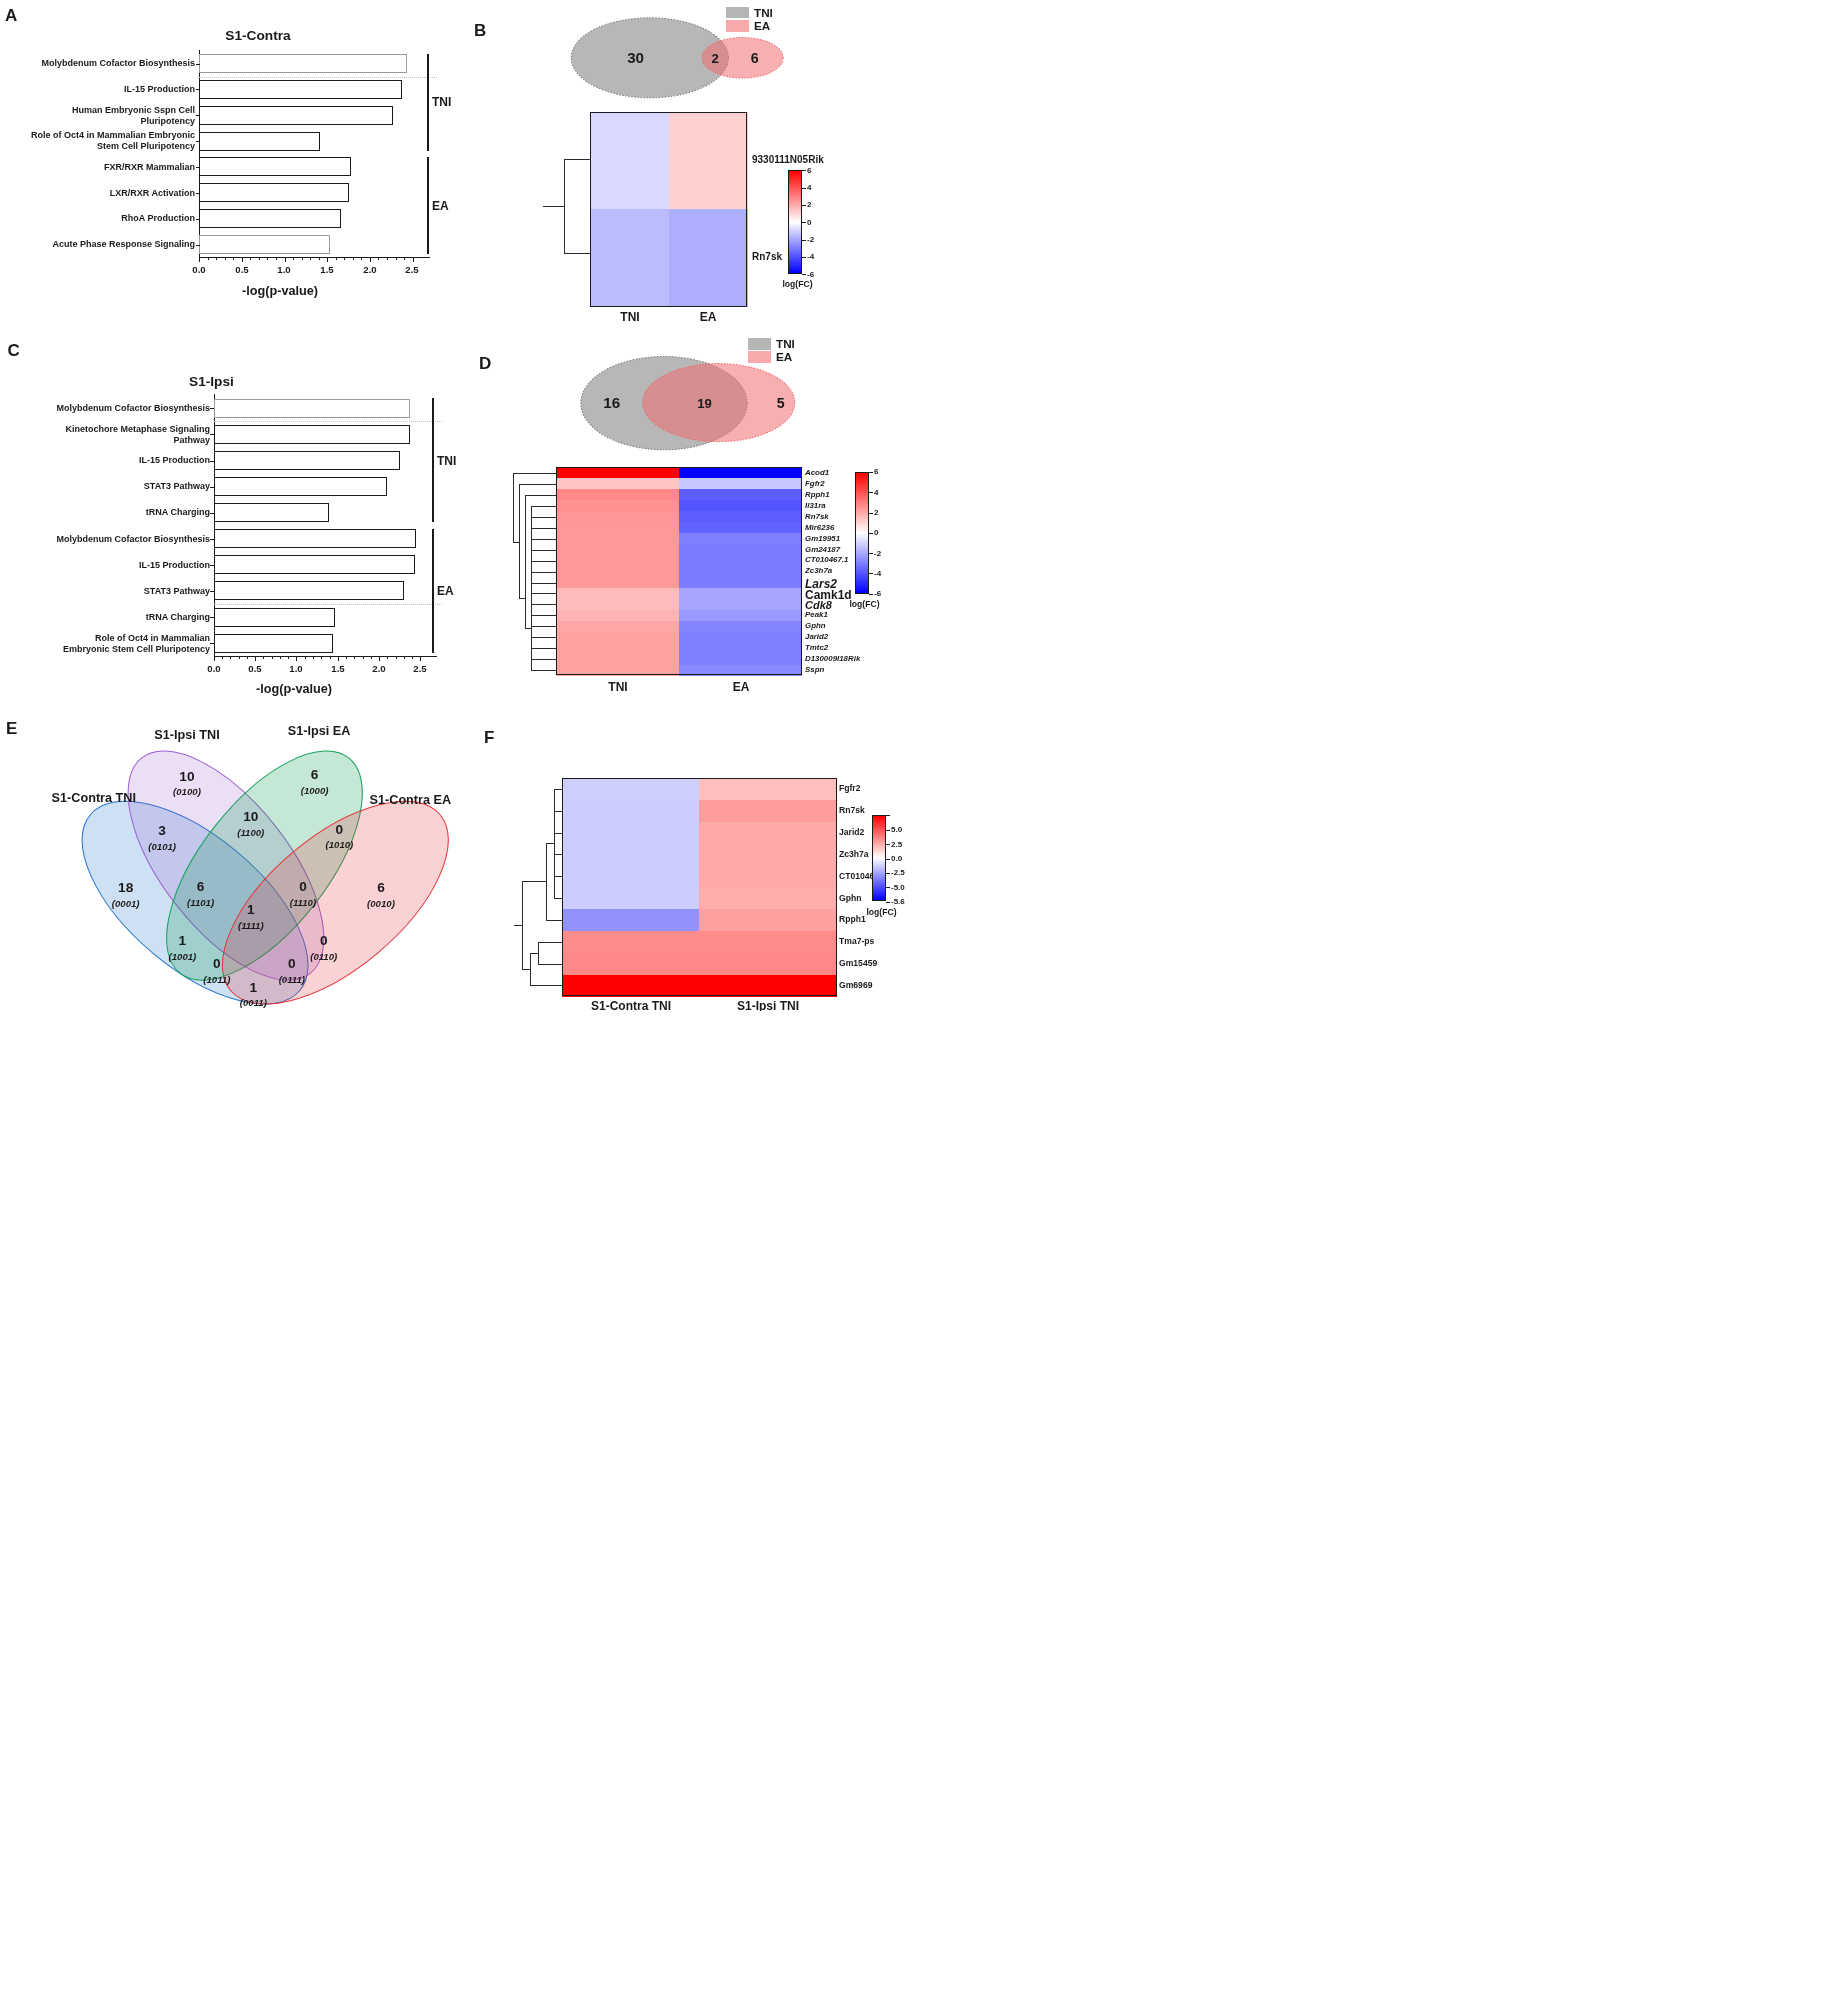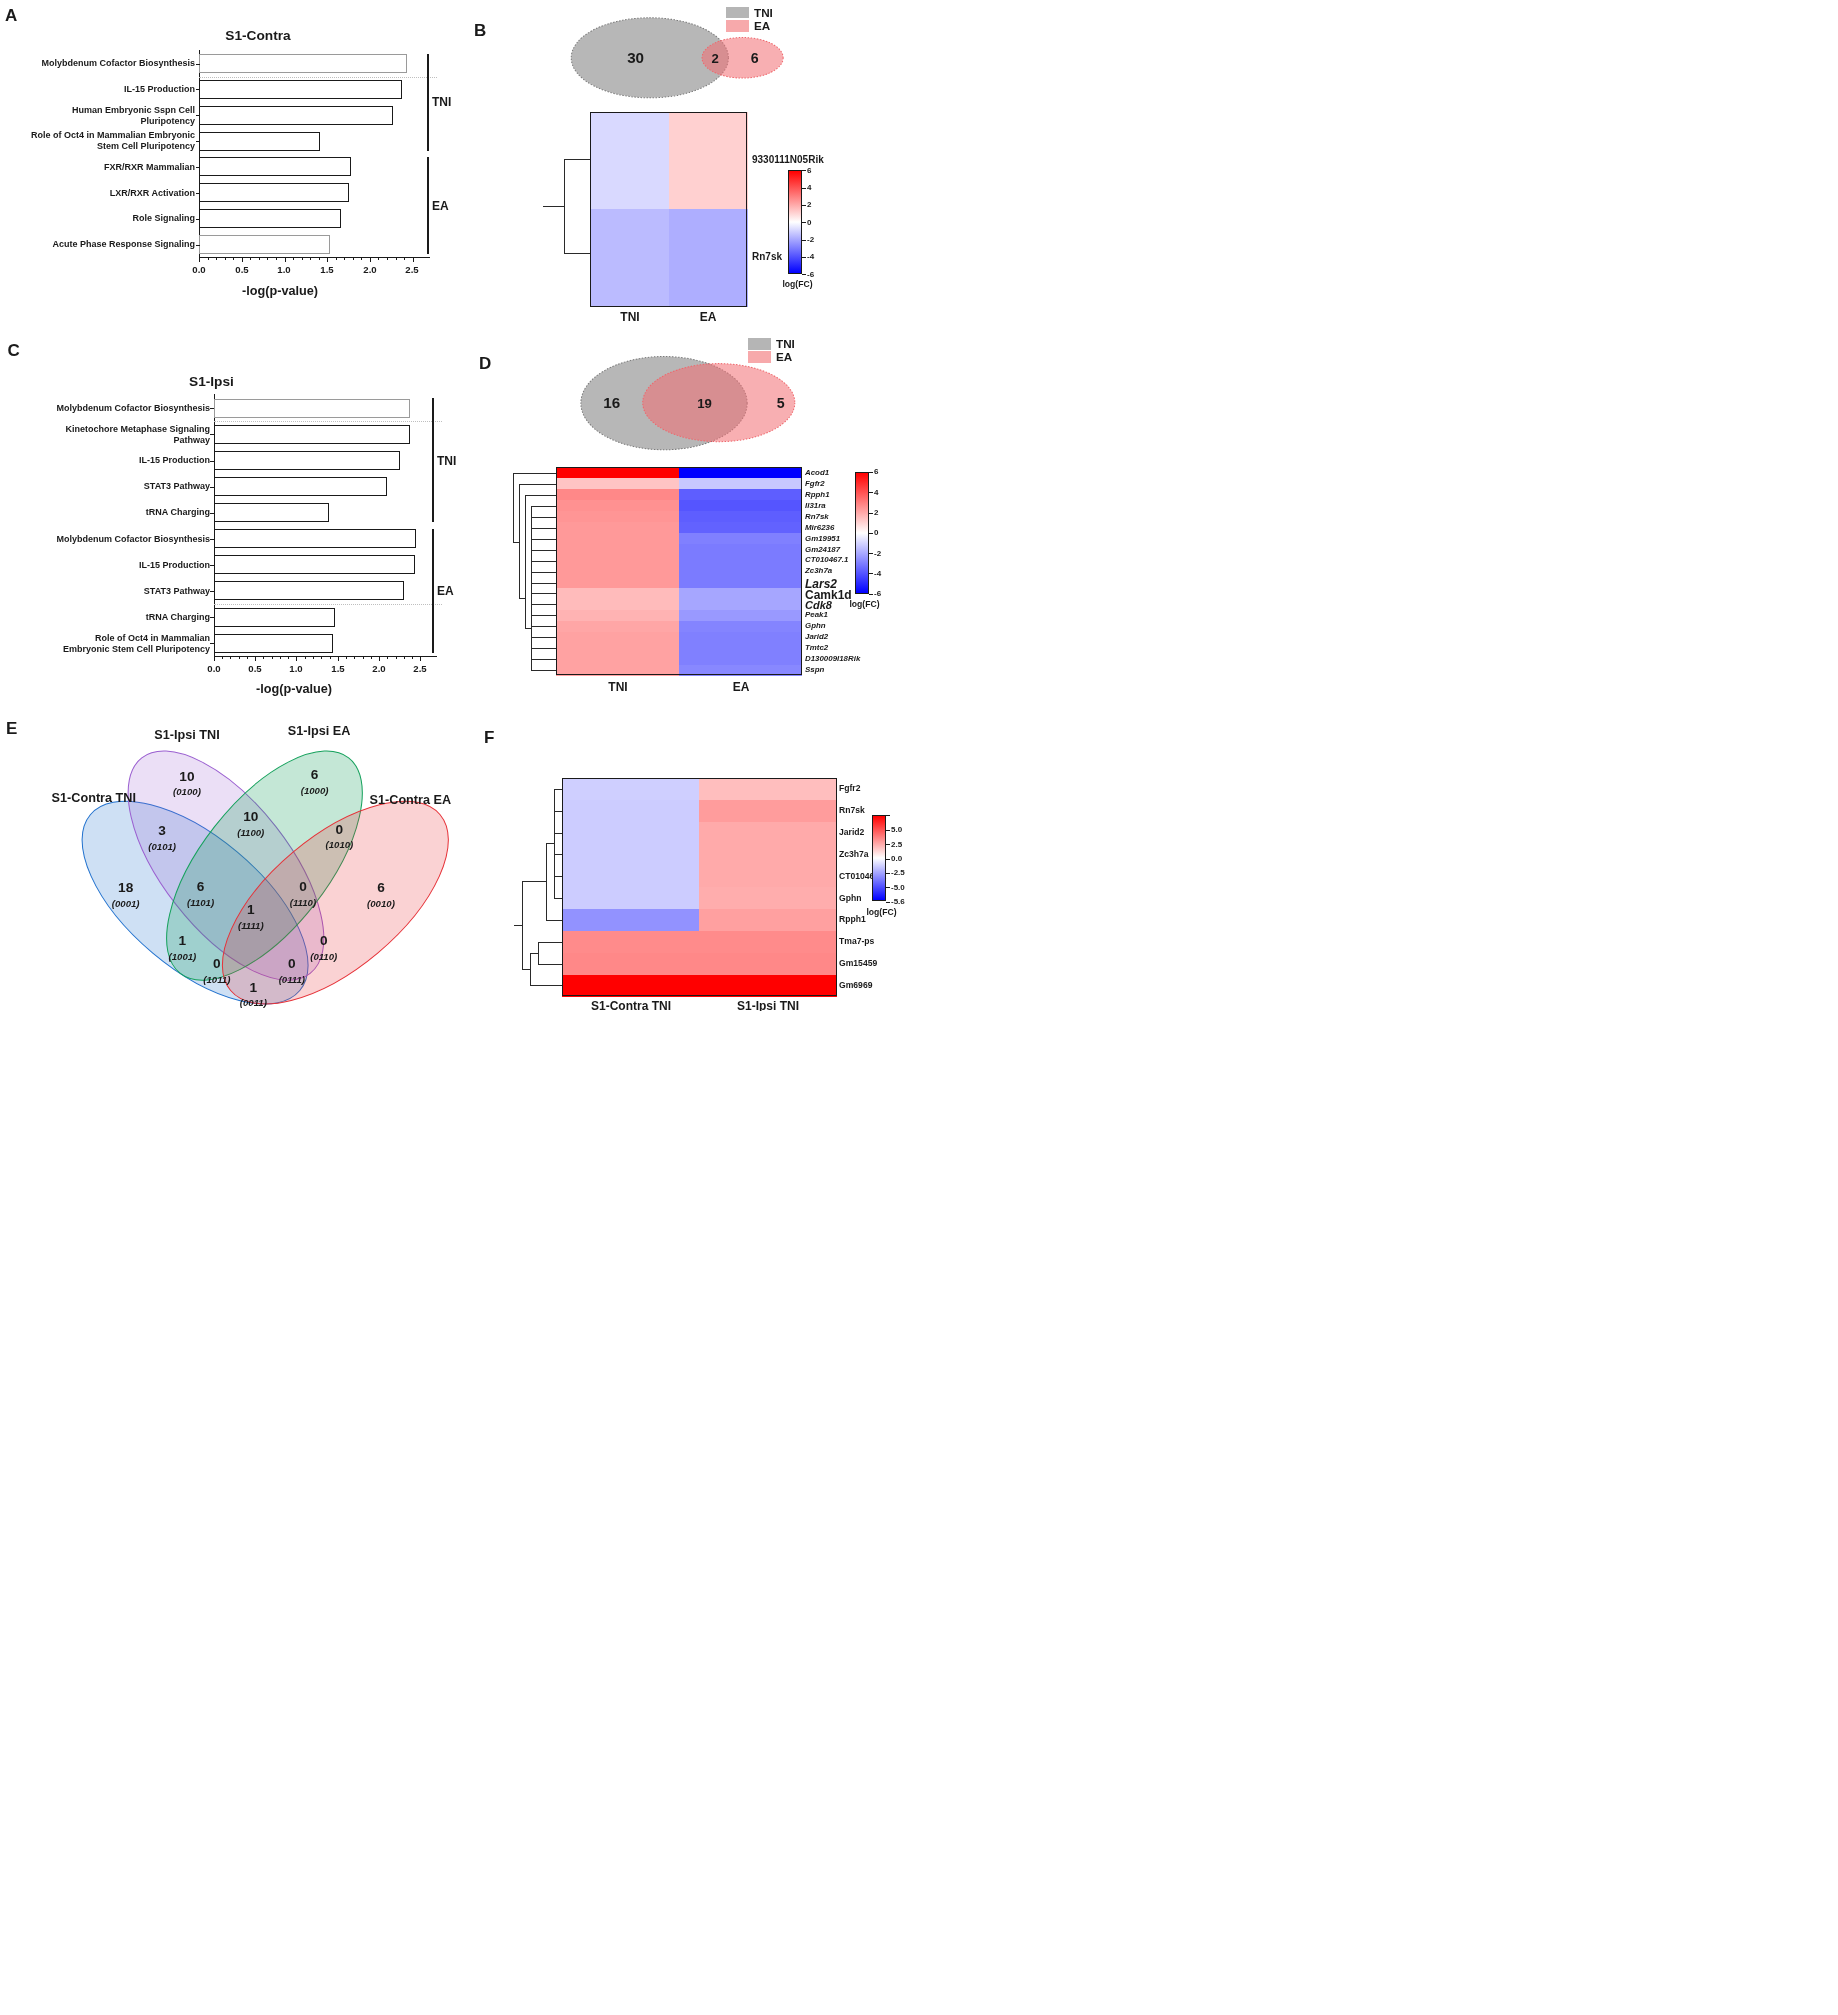--- a/index.html
+++ b/index.html
@@ -96,21 +96,21 @@
         <div>FXR/RXR Mammalian</div>
       </div>
       <div class="abs" style="left: 199px; top: 183px; width: 150px; height: 19px; background: rgb(255, 255, 255); border: 1px solid rgb(26, 26, 26); box-sizing: border-box;"></div>
       <div class="abs" style="left: 196px; top: 193px; width: 3.5px; height: 1px; background: rgb(26, 26, 26);"></div>
       <div class="abs" style="left: 0px; top: 188px; width: 195px; text-align: right; font-size: 9px; line-height: 10.6px;">
         <div>LXR/RXR Activation</div>
       </div>
       <div class="abs" style="left: 199px; top: 209px; width: 142px; height: 19px; background: rgb(255, 255, 255); border: 1px solid rgb(26, 26, 26); box-sizing: border-box;"></div>
       <div class="abs" style="left: 196px; top: 219px; width: 3.5px; height: 1px; background: rgb(26, 26, 26);"></div>
       <div class="abs" style="left: 0px; top: 213px; width: 195px; text-align: right; font-size: 9px; line-height: 10.6px;">
-        <div>Role Signaling</div>
+        <div>RhoA Production</div>
       </div>
       <div class="abs" style="left: 199px; top: 235px; width: 131px; height: 19px; background: rgb(255, 255, 255); border: 1px solid rgb(154, 154, 154); box-sizing: border-box;"></div>
       <div class="abs" style="left: 196px; top: 245px; width: 3.5px; height: 1px; background: rgb(26, 26, 26);"></div>
       <div class="abs" style="left: 0px; top: 239px; width: 195px; text-align: right; font-size: 9px; line-height: 10.6px;">
         <div>Acute Phase Response Signaling</div>
       </div>
       <div class="abs" style="left: 199px; top: 77px; width: 238px; height: 0px; border-top: 1px dotted rgb(191, 191, 191);"></div>
       <div class="abs" style="left: 427px; top: 54px; width: 1.5px; height: 97px; background: rgb(26, 26, 26);"></div>
       <div class="abs" style="left: 432px; top: 95px; font-size: 12px;">TNI</div>
       <div class="abs" style="left: 427px; top: 157px; width: 1.5px; height: 97px; background: rgb(26, 26, 26);"></div>

